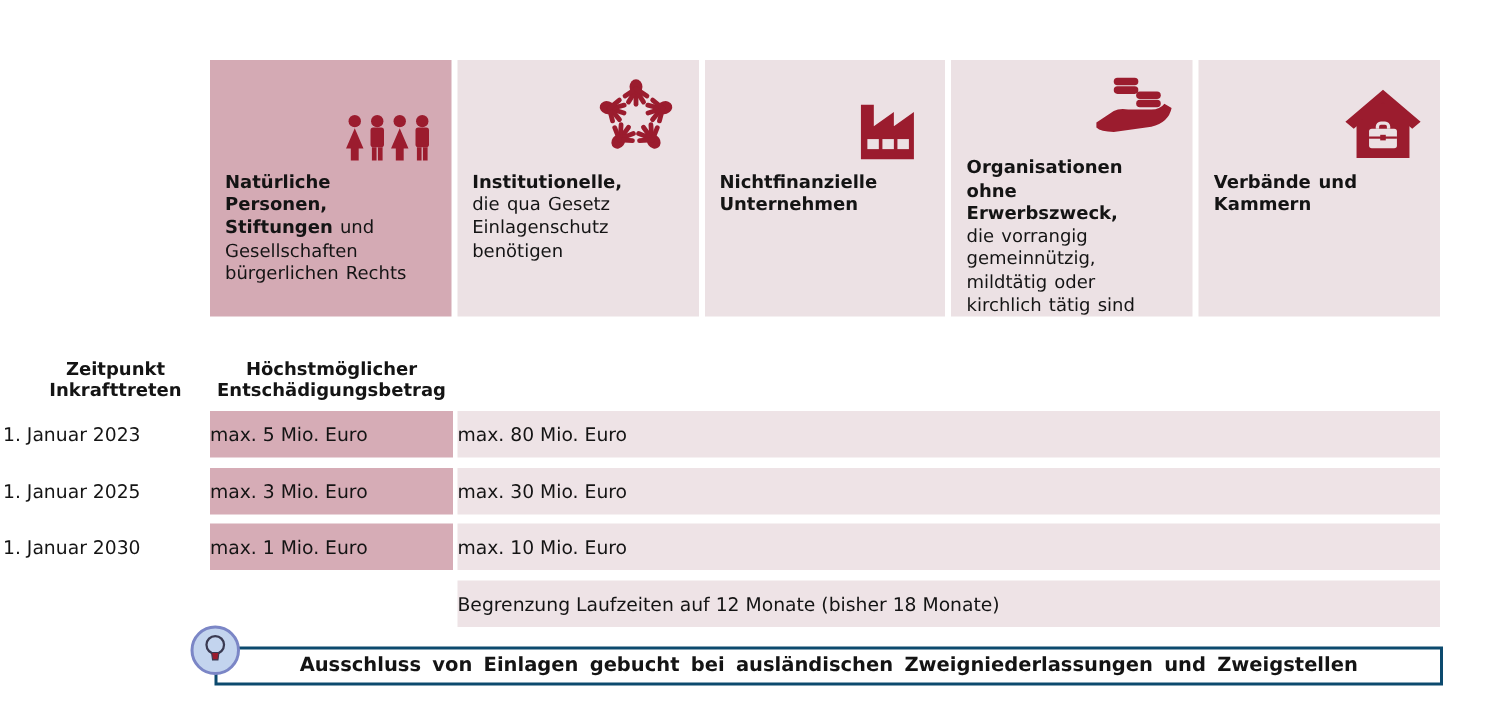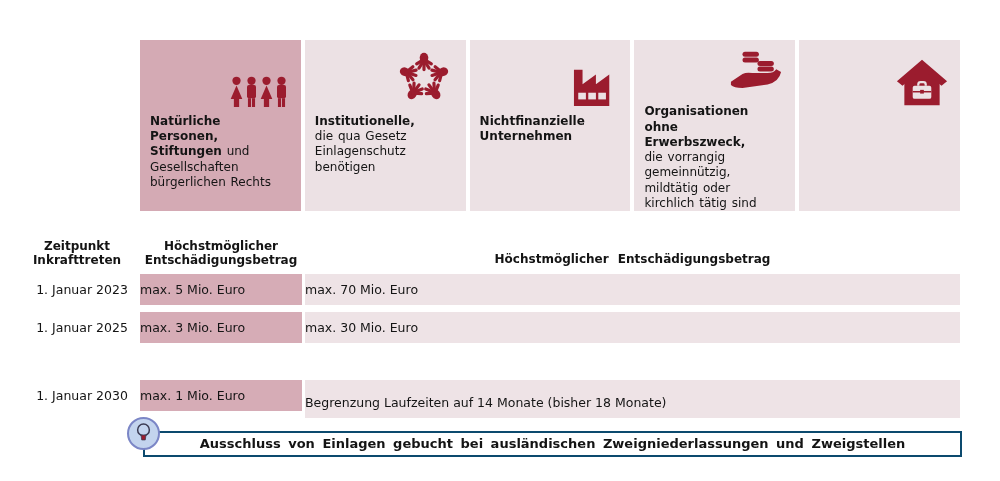--- a/index.html
+++ b/index.html
@@ -16,26 +16,26 @@
   .ttl{font-weight:bold;}
   .ttl.blk{display:block;white-space:pre-line;}
 
   
   .hdr{position:absolute;font-weight:bold;font-size:12px;line-height:1.15;text-align:center;}
   .hdr-left{left:16px;top:240px;width:122px;}
   .hdr-mid{left:140px;top:240px;width:162px;}
   .hdr-right{left:305px;top:253px;width:655px;word-spacing:5px;}
 
   
-  .rdate{position:absolute;left:18px;width:128px;height:31px;line-height:31px;
-         text-align:center;font-size:12.5px;}
+  .rdate{position:absolute;left:2px;width:128px;height:31px;line-height:31px;
+         text-align:left;font-size:12.5px;}
   .cell{position:absolute;height:31px;line-height:31px;font-size:12.5px;}
   .cell.amount{left:140px;width:162px;background:#d6acb6;}
   .cell.wide{left:305px;width:655px;background:#eee3e6;}
-  .r1{top:274px;} .r2{top:312px;} .r3{top:349px;margin-top:31px;} .r4{top:387px;}
+  .r1{top:274px;} .r2{top:312px;} .r3{top:349px;} .r4{top:387px;}
 
   
   .note-box{position:absolute;left:143px;top:431px;width:819px;height:26px;box-sizing:border-box;
             border:2px solid #0c4a6e;background:#fff;text-align:center;font-weight:bold;
             font-size:13px;line-height:22px;word-spacing:3px;}
   .bulb-circle{position:absolute;left:127px;top:417px;width:33px;height:33px;border-radius:50%;
                background:#c3d4ee;border:2px solid #7b86c6;box-sizing:border-box;
                display:flex;align-items:center;justify-content:center;z-index:2;}
   svg{display:block;}
 </style>
@@ -130,47 +130,50 @@
       <div class="icon-row">
         <svg width="52" height="50" viewBox="0 0 56 52">
           <path d="M28 1 L55 24 L49 29 L28 11.5 L7 29 L1 24 Z" fill="#9b1c2e"></path>
           <path d="M9 26 L28 10 L47 26 V50 H9 Z" fill="#9b1c2e"></path>
           <path d="M24 29 v-1.5 a2.5 2.5 0 0 1 2.5 -2.5 h3 a2.5 2.5 0 0 1 2.5 2.5 V29" fill="none" stroke="#ece1e4" stroke-width="2.4"></path>
           <rect x="18" y="29" width="20" height="14" rx="2" fill="#ece1e4"></rect>
           <rect x="18" y="34.6" width="20" height="1.6" fill="#9b1c2e"></rect>
           <rect x="26" y="33.4" width="4" height="4" fill="#9b1c2e"></rect>
         </svg>
       </div>
+      <div class="card-text">
+        <span class="ttl blk">Verbände und
+Kammern</span>
+      </div>
     </div>
 
   </div>
 
   <div class="hdr hdr-left">
     <div>Zeitpunkt</div>
     <div>Inkrafttreten</div>
   </div>
   <div class="hdr hdr-mid">
     <div>Höchstmöglicher</div>
     <div>Entschädigungsbetrag</div>
   </div>
-  <div class="hdr hdr-right">Höchstmöglicher Entschädigungsbetrag</div>
 
   <div class="rdate r1">1. Januar 2023</div>
   <div class="cell amount r1">max. 5 Mio. Euro</div>
-  <div class="cell wide r1">max. 70 Mio. Euro</div>
+  <div class="cell wide r1">max. 80 Mio. Euro</div>
 
   <div class="rdate r2">1. Januar 2025</div>
   <div class="cell amount r2">max. 3 Mio. Euro</div>
   <div class="cell wide r2">max. 30 Mio. Euro</div>
 
   <div class="rdate r3">1. Januar 2030</div>
   <div class="cell amount r3">max. 1 Mio. Euro</div>
   <div class="cell wide r3">max. 10 Mio. Euro</div>
 
-  <div class="cell wide r4">Begrenzung Laufzeiten auf 14 Monate (bisher 18 Monate)</div>
+  <div class="cell wide r4">Begrenzung Laufzeiten auf 12 Monate (bisher 18 Monate)</div>
 
   <div class="note-box">Ausschluss von Einlagen gebucht bei ausländischen Zweigniederlassungen und Zweigstellen</div>
   <div class="bulb-circle">
     <svg width="17" height="23" viewBox="0 0 18 24">
       <circle cx="9" cy="8.2" r="6.2" fill="none" stroke="#3a3a52" stroke-width="1.6"></circle>
       <path d="M6.4 13.6 h5.2 l-0.7 5.2 h-3.8 Z" fill="#9b1c2e" stroke="#3a3a52" stroke-width="0.8"></path>
     </svg>
   </div>
 
 </div>

